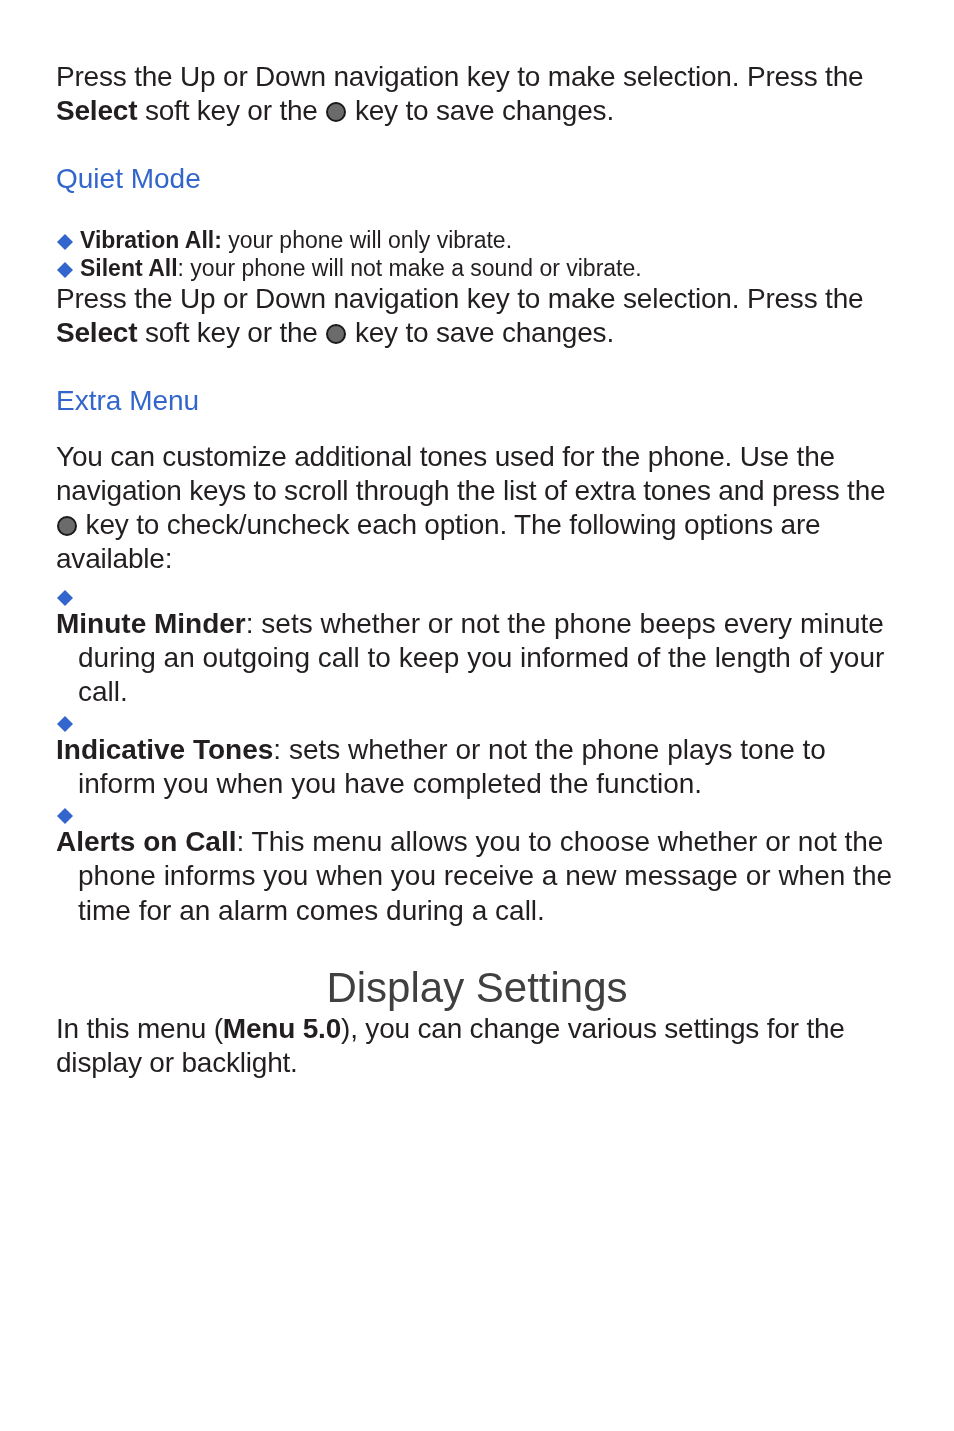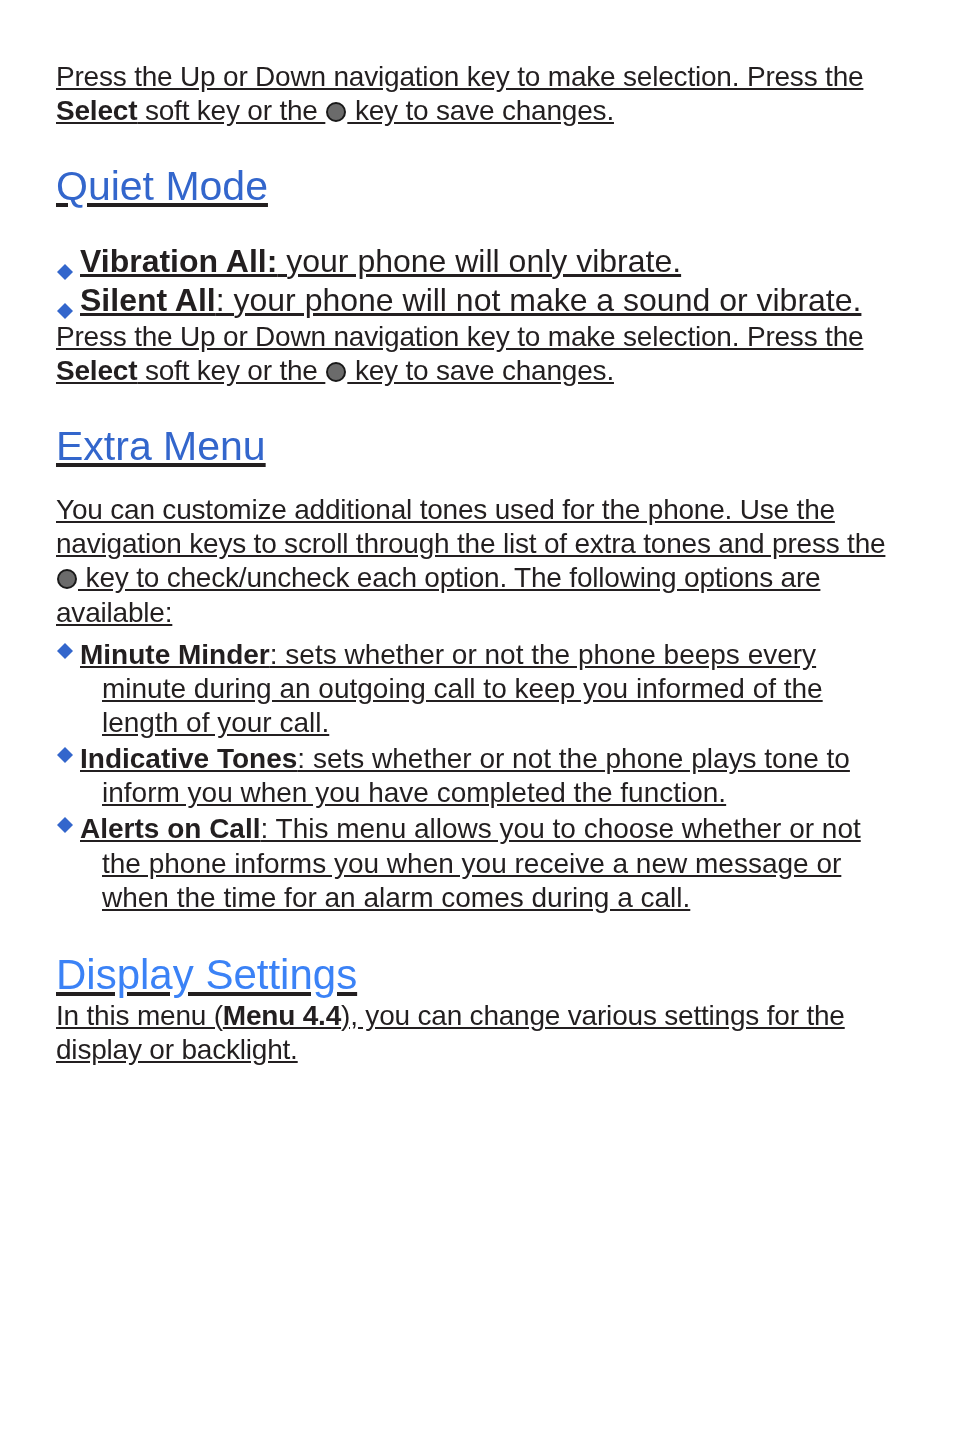--- a/index.html
+++ b/index.html
@@ -7,67 +7,68 @@
     padding: 0;
     width: 954px;
     background: #ffffff;
     font-family: "Helvetica Neue", Helvetica, Arial, sans-serif;
     color: #231f20;
   }
   .page {
     padding: 60px 56px 80px 56px;
     box-sizing: border-box;
     width: 954px;
-    text-decoration: underline;
   }
   .body-text {
     font-size: 28px;
     line-height: 1.22;
     color: #231f20;
     margin: 0;
     letter-spacing: -0.2px;
   }
   .bold { font-weight: 700; }
   .h2 {
-    font-size: 41px;
+    font-size: 28px;
     line-height: 1.2;
     color: #3366cc;
     font-weight: 400;
     margin: 0;
   }
   .h1 {
     font-size: 42px;
     line-height: 1.15;
-    color: #3b82f6;
+    color: #404040;
     font-weight: 400;
     margin: 0;
+    text-align: center;
   }
   .gap-sm { height: 8px; }
   .gap-md { height: 22px; }
   .gap-lg { height: 34px; }
   .bullet-line {
     display: flex;
-    align-items: flex-end;
-    font-size: 32px;
+    align-items: center;
+    font-size: 23px;
     line-height: 1.22;
   }
   .bullet-line .diamond {
     flex: 0 0 auto;
     margin-right: 6px;
     margin-top: 4px;
   }
   .bullet-line .content {
     flex: 1 1 auto;
   }
   .bullet-block {
     display: flex;
     align-items: flex-start;
     font-size: 28px;
     line-height: 1.22;
     margin-bottom: 2px;
+    flex-direction: column;
   }
   .bullet-block .diamond {
     flex: 0 0 auto;
     margin-right: 6px;
     margin-top: 4px;
   }
   .bullet-block .content {
     flex: 1 1 auto;
     padding-right: 4px;
   }
@@ -178,16 +179,16 @@
     </span>
     <span class="content">
       <span class="hang"><span class="bold">Alerts on Call</span><span>: This menu allows you to choose whether or not the phone informs you when you receive a new message or when the time for an alarm comes during a call.</span></span>
     </span>
   </div>
 
   <div class="gap-lg"></div>
 
   <h1 class="h1">Display Settings</h1>
   <p class="body-text">
-    <span>In this menu (</span><span class="bold">Menu 4.4</span><span>), you can change various settings for the display or backlight.</span>
+    <span>In this menu (</span><span class="bold">Menu 5.0</span><span>), you can change various settings for the display or backlight.</span>
   </p>
 
 </div>
 
 </body></html>

